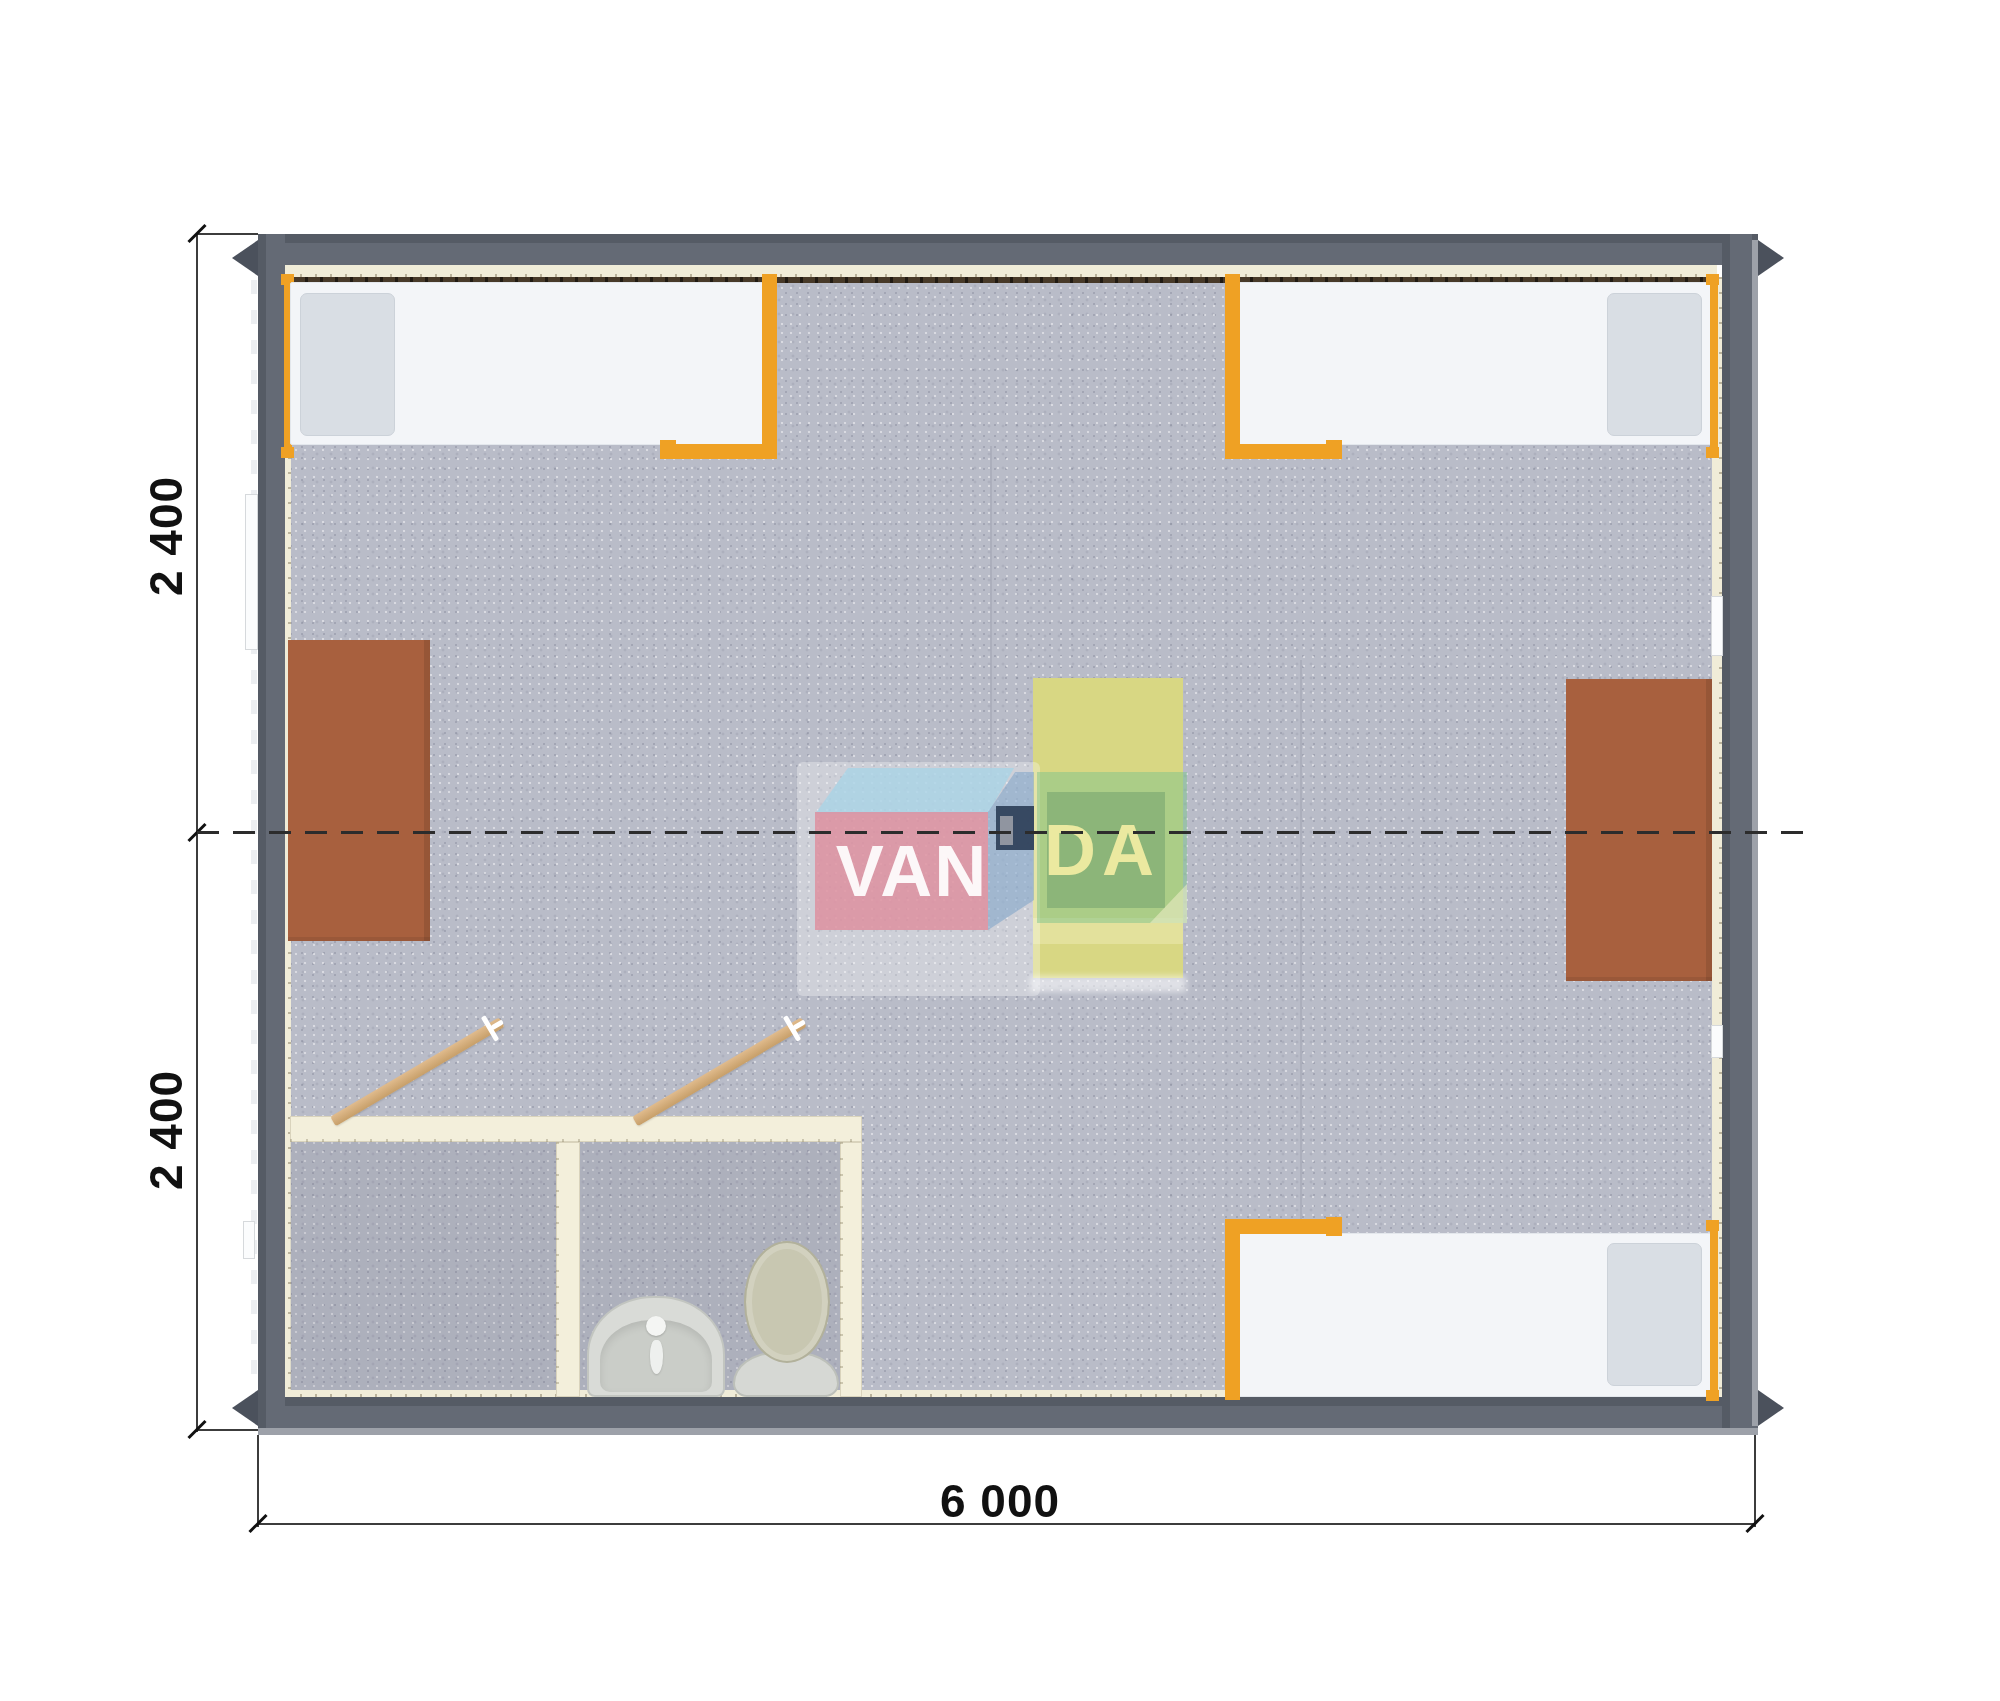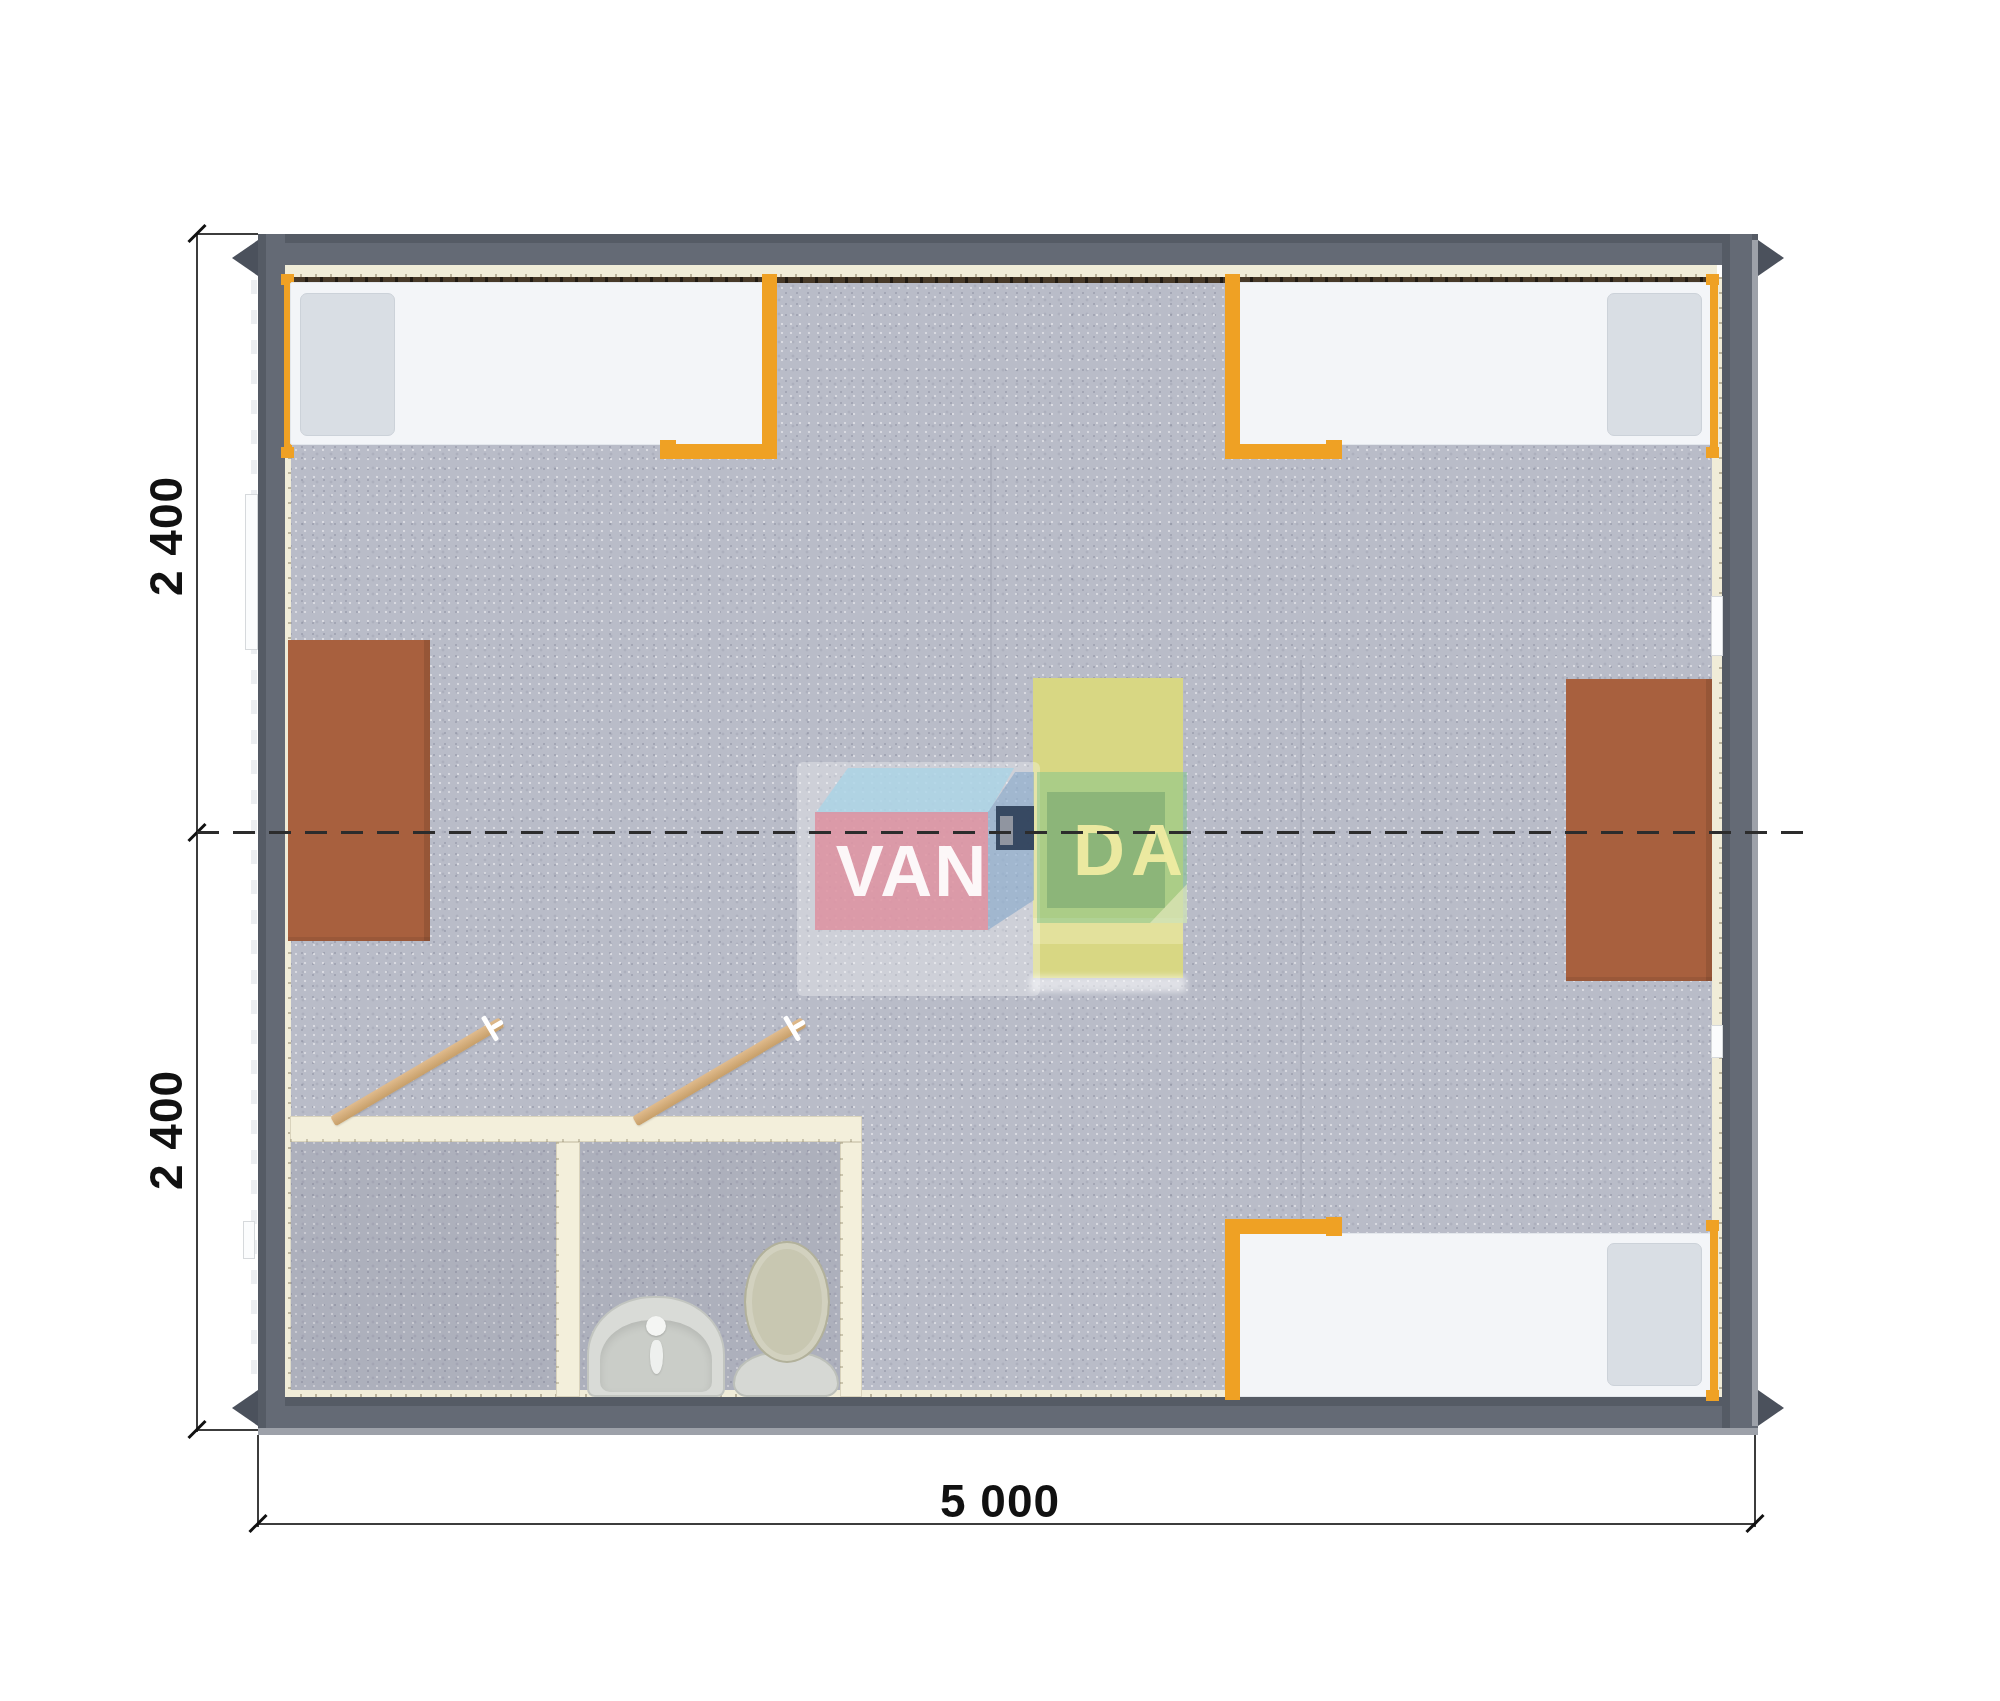--- a/index.html
+++ b/index.html
@@ -64,21 +64,21 @@
   .lg-side{background:rgba(123,163,201,0.55);
     clip-path:polygon(0 25.3%, 59% 0, 100% 0, 100% 81%, 0 100%);}
   .lg-front{background:rgba(222,142,158,0.82);}
   .lg-cube{background:rgba(50,66,92,0.95);}
   .lg-cube-notch{background:#9095a0;}
   .lg-green{background:rgba(125,195,140,0.50);}
   .lg-green-plate{background:rgba(70,125,90,0.30);}
   .lg-wedge{background:rgba(240,238,200,0.55);clip-path:polygon(0 100%,100% 0,100% 100%);}
   .lg-text{font-weight:700;letter-spacing:2px;text-align:center;}
   .van{font-size:72px;color:rgba(255,255,255,0.92);line-height:118px;}
-  .da{font-size:72px;color:rgba(240,236,162,0.95);line-height:116px;letter-spacing:6px;padding-left:29px;}
+  .da{font-size:72px;color:rgba(240,236,162,0.95);line-height:116px;letter-spacing:6px;}
   
   .centerline{height:3px;
     background-image:repeating-linear-gradient(90deg,#2c2c2c 0 22px, transparent 22px 36px);}
 </style>
 </head>
 <body>
 
 <div id="stage">
 
   <div class="abs dim-line" style="left:196px;top:234px;width:2px;height:1198px;"></div>
@@ -89,21 +89,21 @@
   <div class="abs dim-tick" style="left:185px;top:1428px;"></div>
 
   <div class="abs dim-text" style="left:96px;top:514px;width:140px;height:44px;line-height:44px;transform:rotate(-90deg);">2 400</div>
   <div class="abs dim-text" style="left:96px;top:1108px;width:140px;height:44px;line-height:44px;transform:rotate(-90deg);">2 400</div>
 
   <div class="abs dim-line" style="left:257px;top:1435px;width:2px;height:92px;"></div>
   <div class="abs dim-line" style="left:1754px;top:1435px;width:2px;height:92px;"></div>
   <div class="abs dim-line" style="left:257px;top:1523px;width:1499px;height:2px;"></div>
   <div class="abs dim-tick" style="left:246px;top:1522px;"></div>
   <div class="abs dim-tick" style="left:1743px;top:1522px;"></div>
-  <div class="abs dim-text" style="left:900px;top:1474px;width:200px;">5 000</div>
+  <div class="abs dim-text" style="left:900px;top:1474px;width:200px;">6 000</div>
 
   <div class="abs floor" style="left:285px;top:277px;width:1432px;height:1120px;"></div>
 
   <div class="abs seam" style="left:990px;top:446px;width:2px;height:330px;"></div>
   <div class="abs seam" style="left:1300px;top:660px;width:2px;height:620px;"></div>
 
   <div class="abs liner-h" style="left:285px;top:265px;width:1432px;height:12px;"></div>
   <div class="abs heater" style="left:290px;top:277px;width:1422px;height:6px;"></div>
   <div class="abs liner-h" style="left:285px;top:1390px;width:1432px;height:7px;"></div>
   <div class="abs liner-v" style="left:285px;top:277px;width:6px;height:1120px;"></div>

